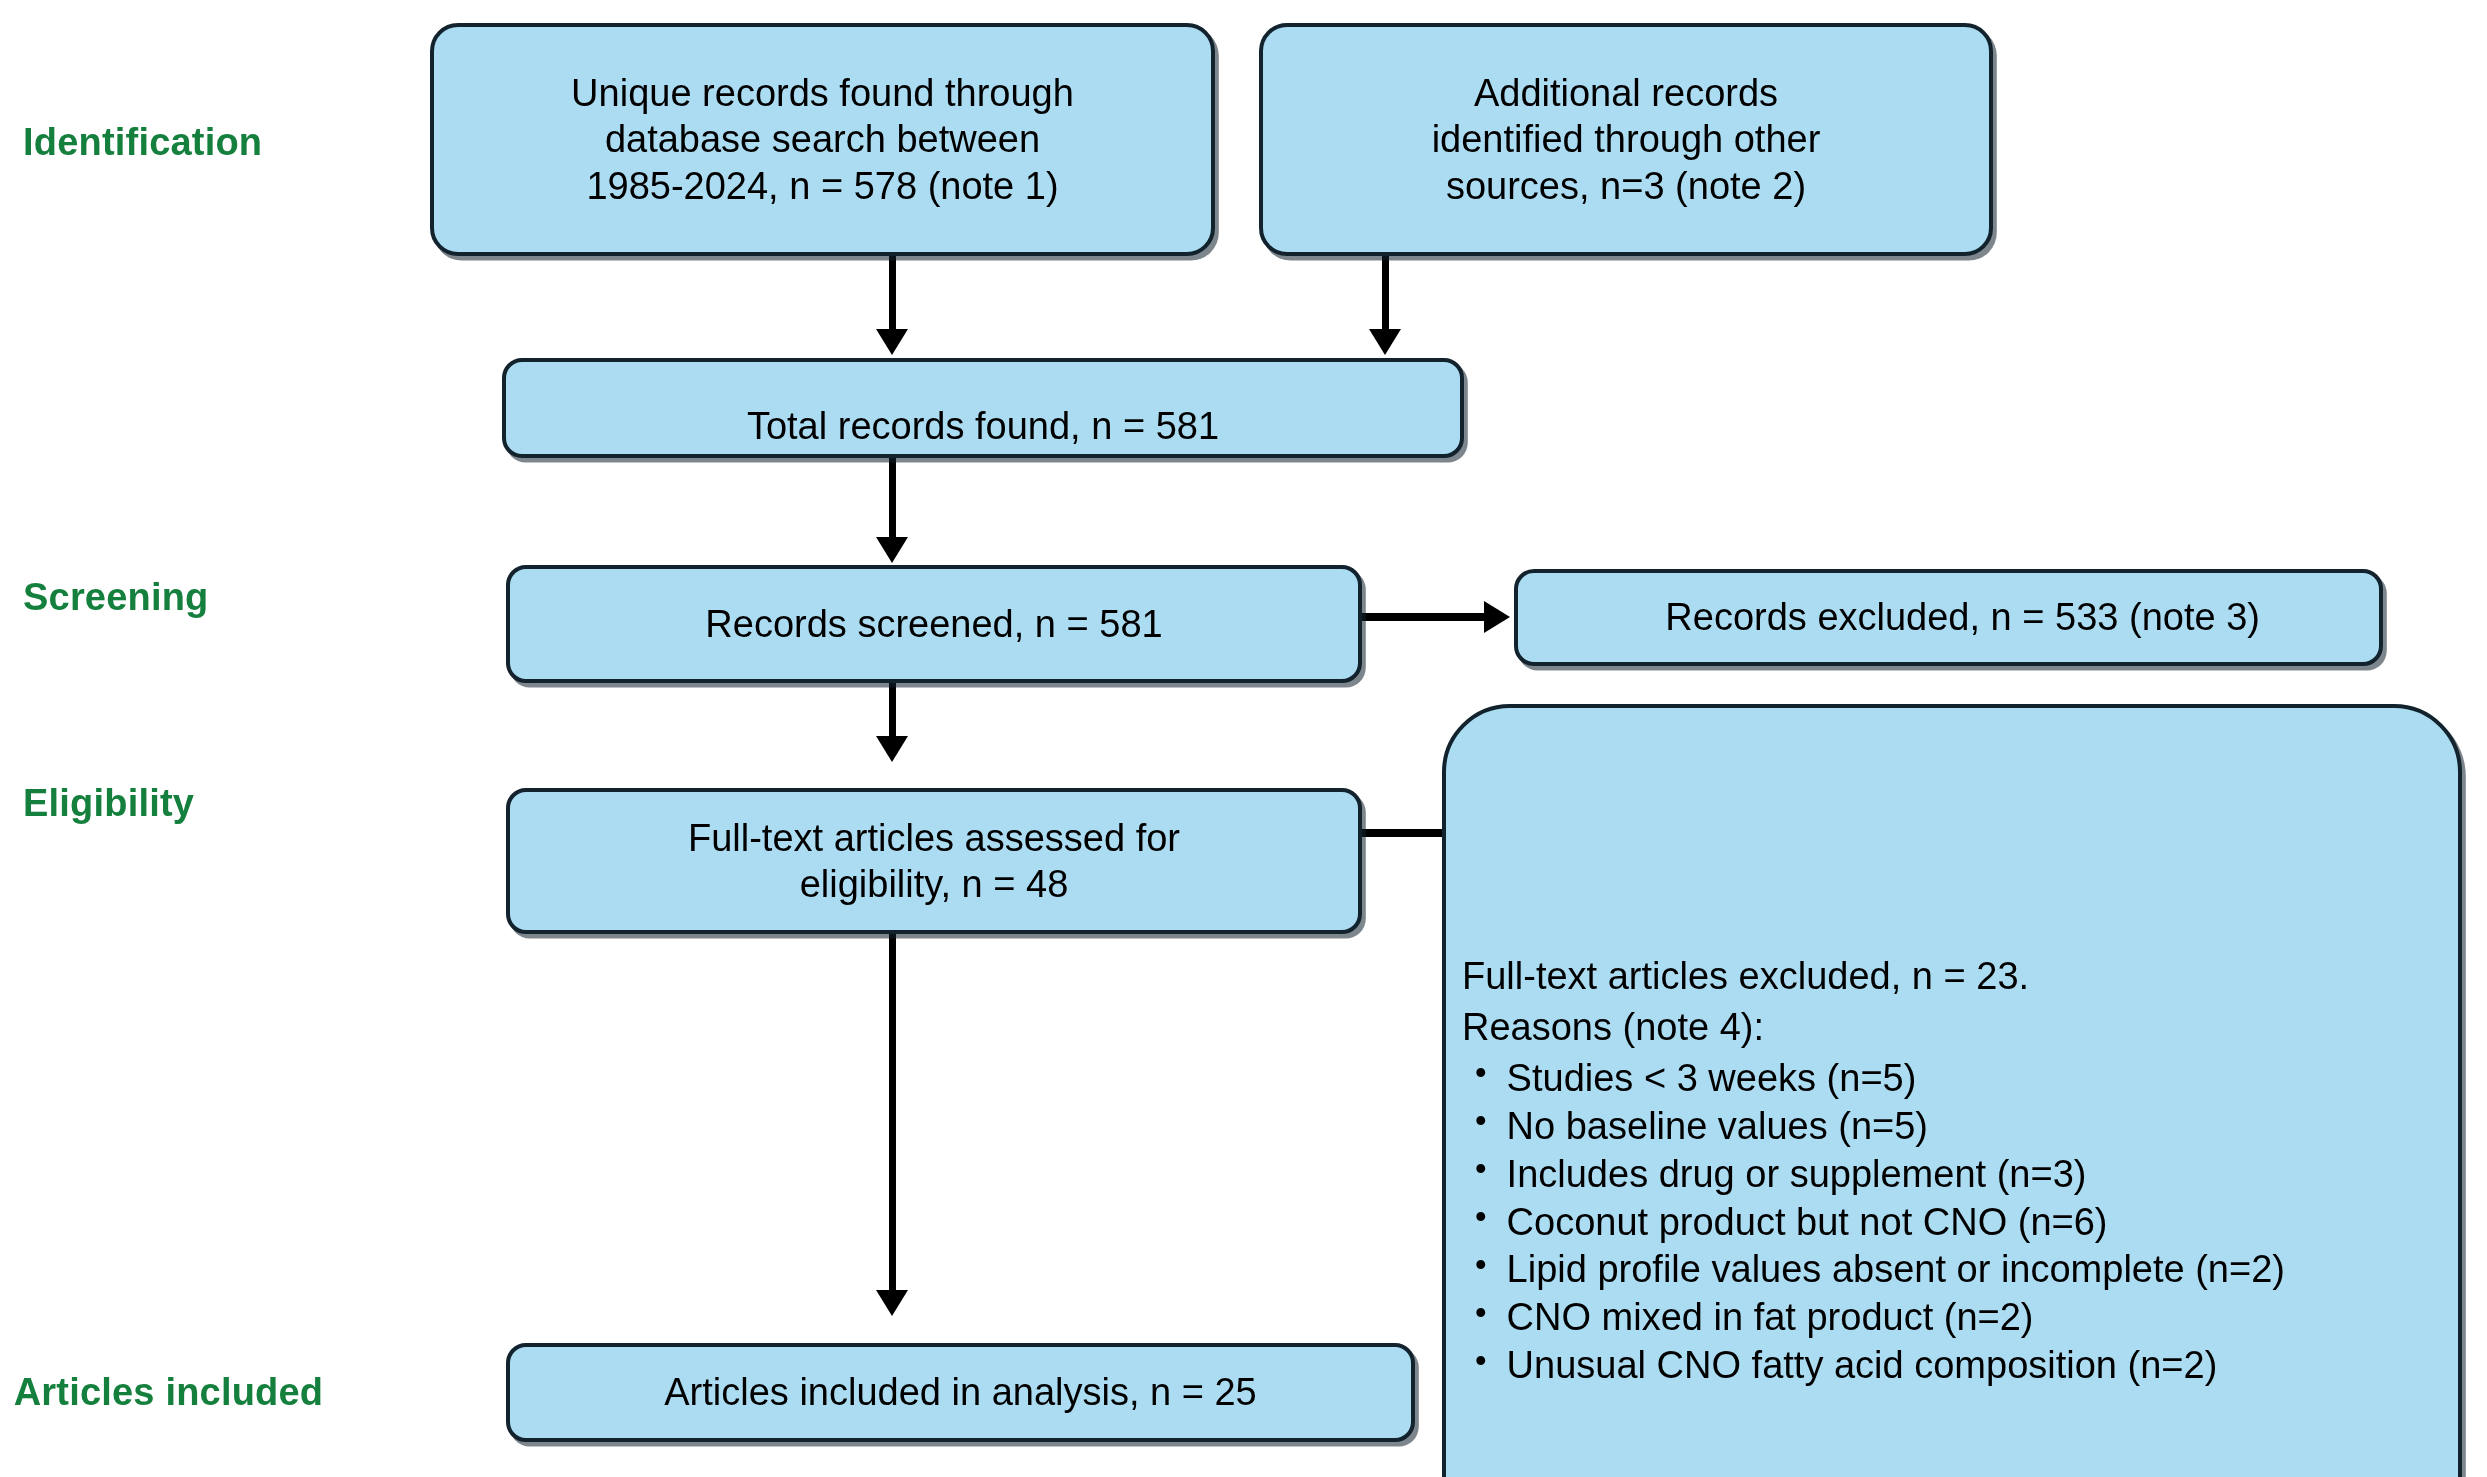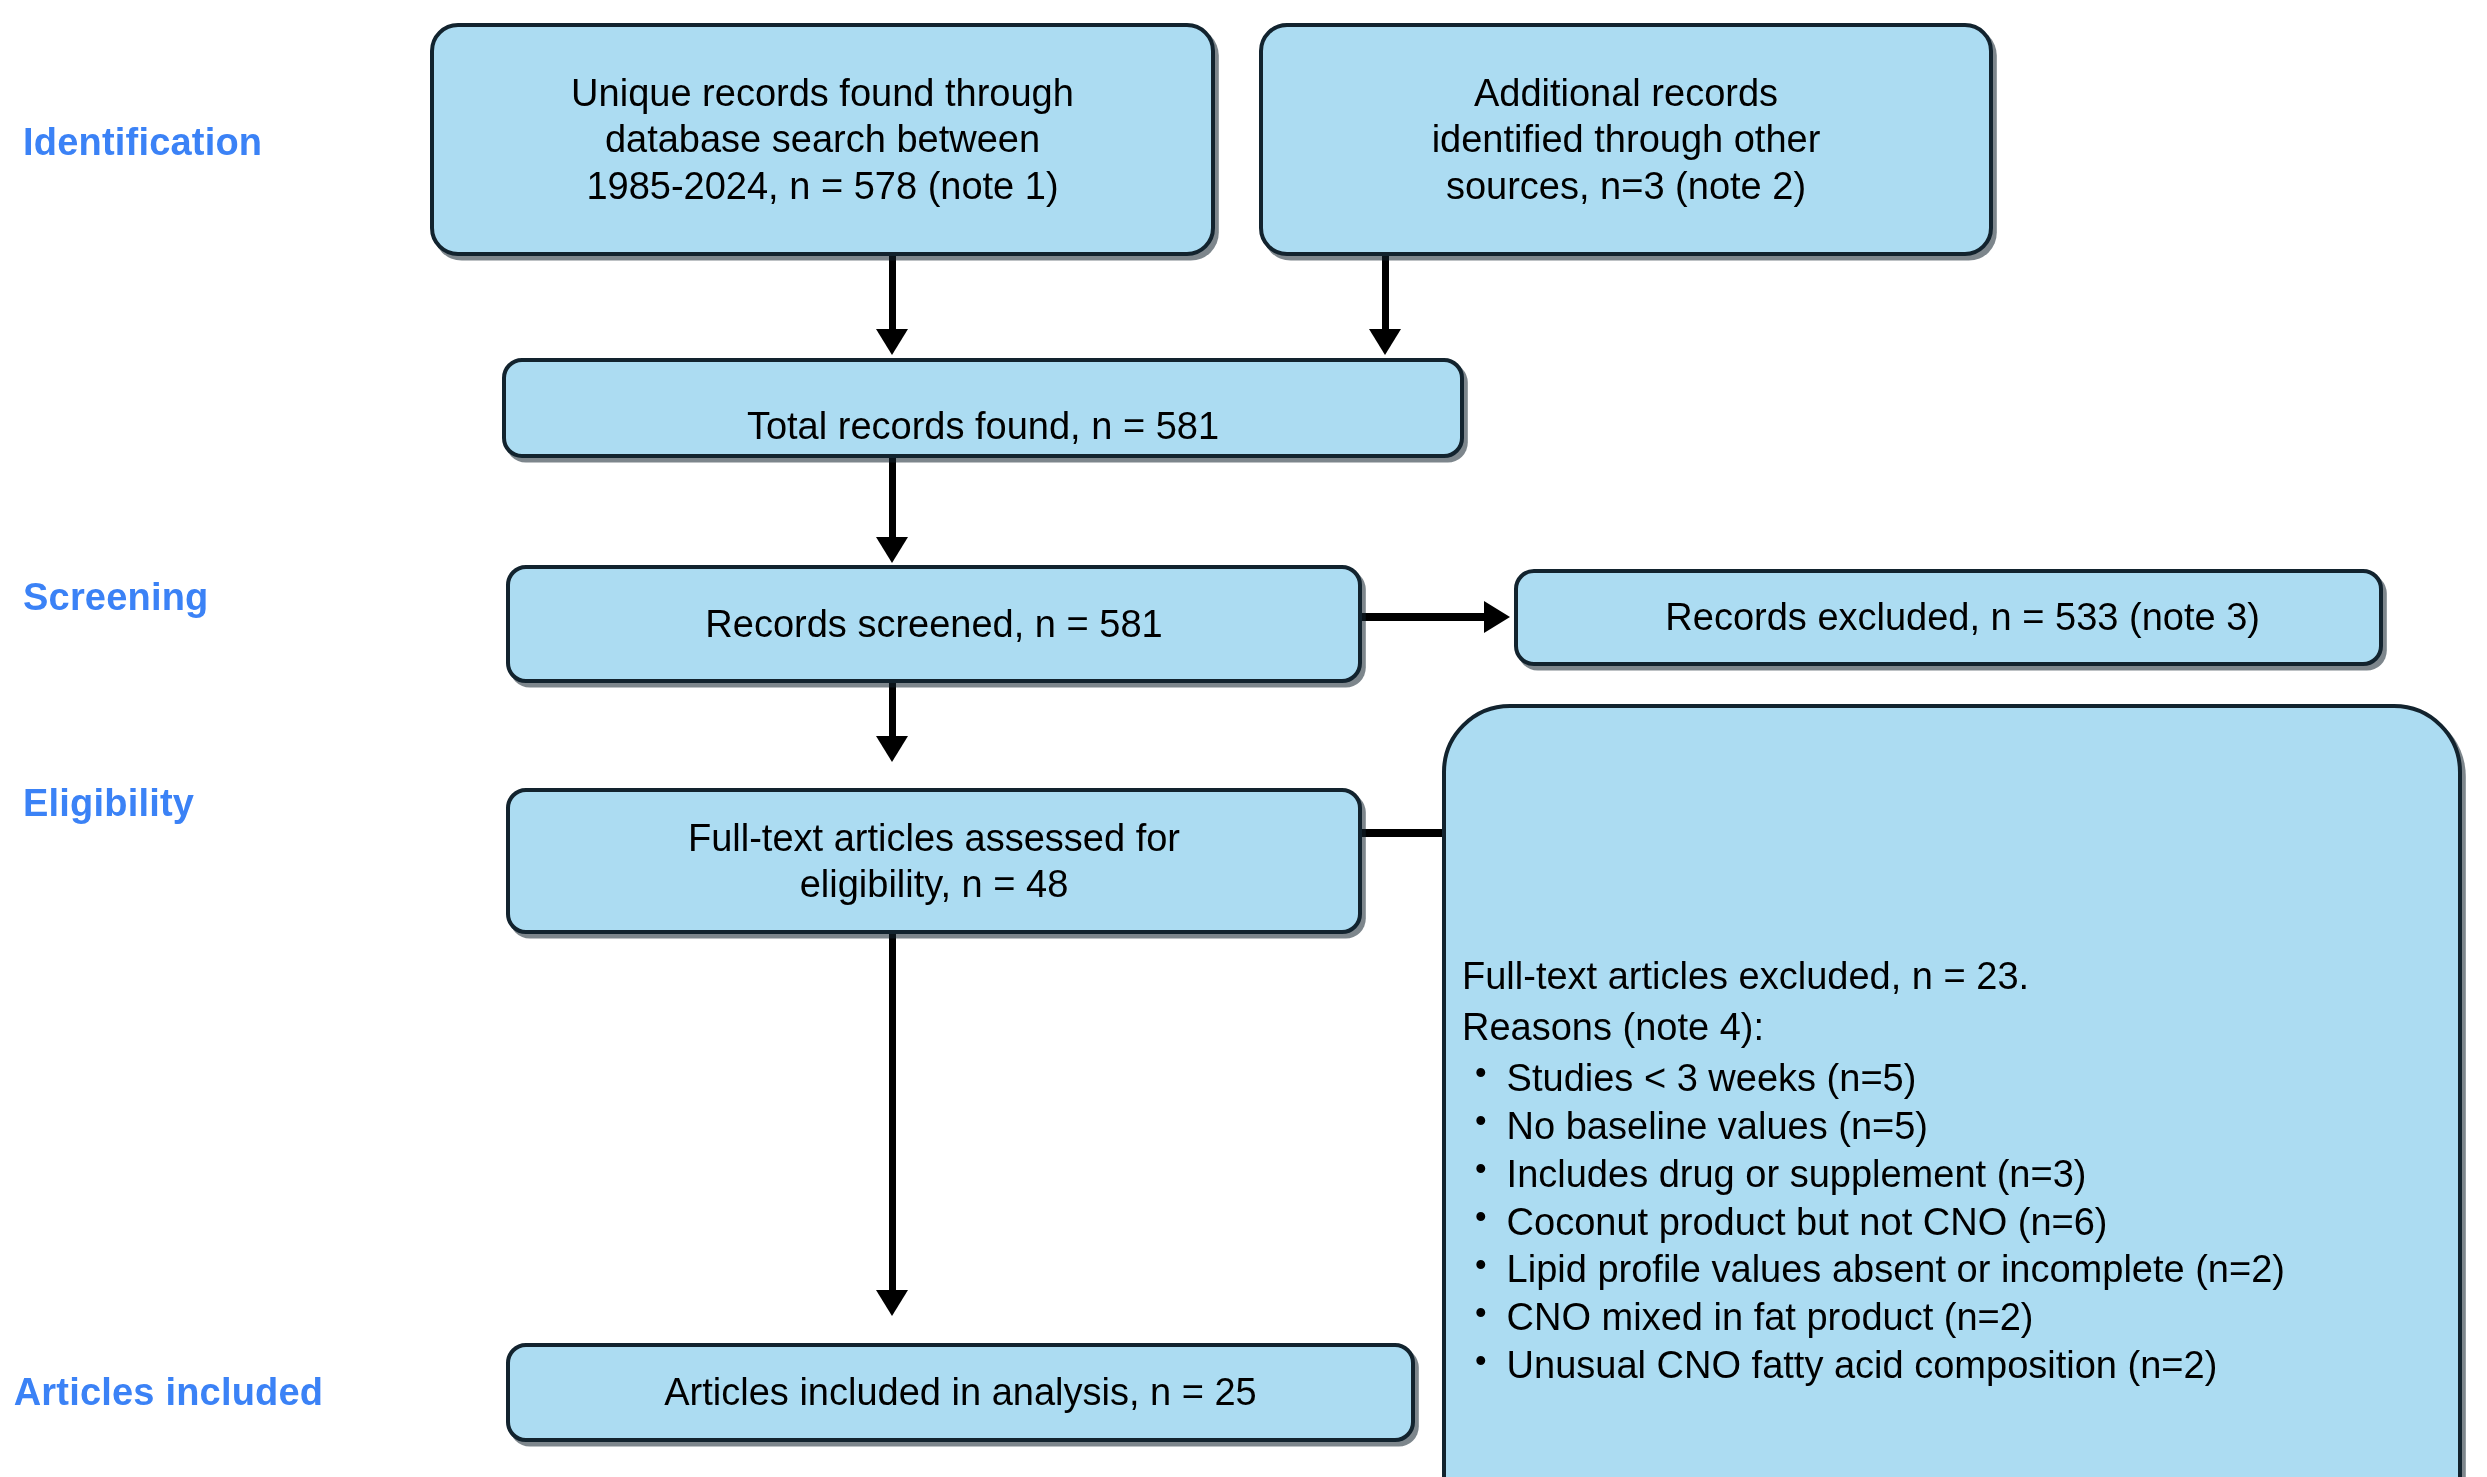--- a/index.html
+++ b/index.html
@@ -8,21 +8,21 @@
     background:#ffffff;
     font-family:"Liberation Sans", sans-serif;
     overflow:hidden;
   }
   #stage{position:relative;width:2487px;height:1478px;}
 
   
   .stage-label{
     position:absolute;
     font-weight:bold;
-    color:#3b82f6;
+    color:#15803d;
     font-size:38px;
     letter-spacing:0.2px;
     white-space:nowrap;
     line-height:1;
   }
 
   
   .box{
     position:absolute;
     box-sizing:border-box;

